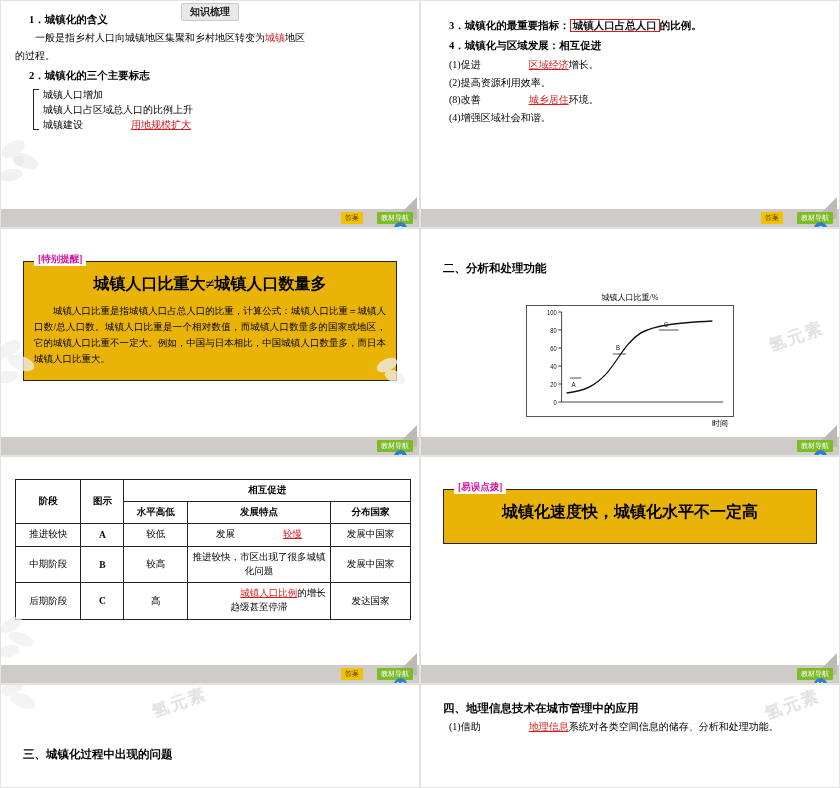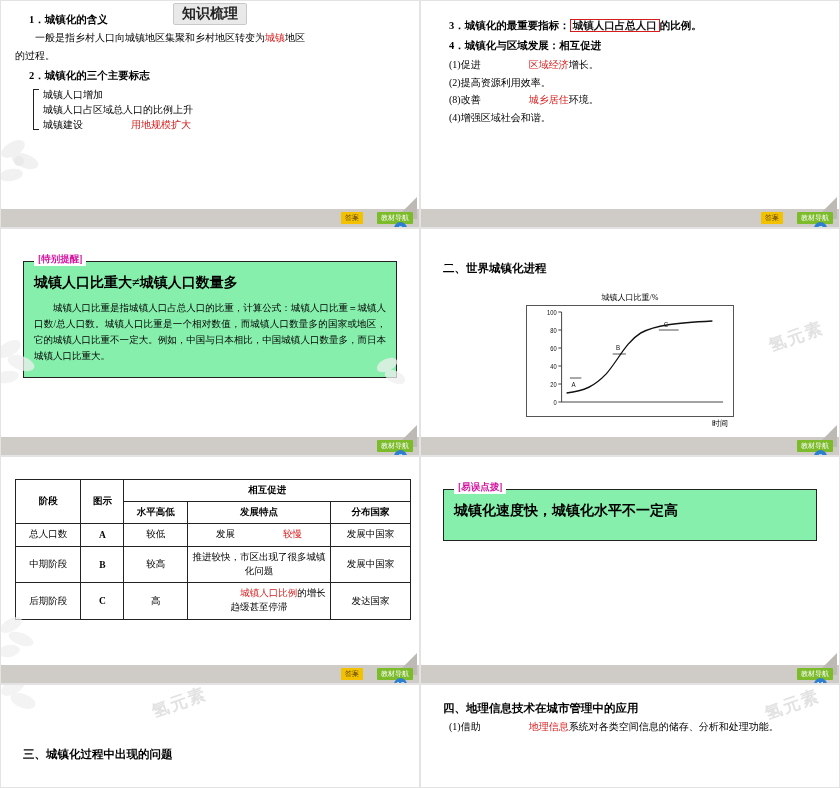--- a/index.html
+++ b/index.html
@@ -54,49 +54,49 @@
     background:#2f7fd1;color:#fff;
     font-size:8px;line-height:13px;text-align:center;
     font-family:"Liberation Sans",sans-serif;
     z-index:5;
   }
   .pagenum.below{bottom:-8px;}
   
   .chip{
     position:absolute;left:50%;transform:translateX(-50%);top:2px;
     background:#e9e9e9;border:1px solid #c9c9c9;border-radius:2px;
-    font-size:14px;padding:1px 8px;color:#222;font-weight:bold;
+    font-size:10px;padding:1px 8px;color:#222;font-weight:bold;
   }
   .h1{font-size:11px;font-weight:bold;margin:14px 0 4px 6px;}
   .h2{font-size:10.5px;font-weight:bold;margin:6px 0 3px 14px;}
   p.body{font-size:10px;line-height:1.55;margin:2px 0 2px 0;text-indent:0;}
   p.ind{text-indent:20px;}
   .red{color:#d61c1c;}
-  .red-u{color:#d61c1c;padding-left:48px;}
+  .red-u{color:#d61c1c;text-decoration:underline;padding-left:48px;}
   .box-red{border:1px solid #d61c1c;padding:0 2px;color:#111;}
   .bracelist{
     position:relative;margin:4px 0 0 18px;padding-left:10px;
     font-size:10px;line-height:1.5;
   }
   .bracelist:before{
     content:"";position:absolute;left:0;top:2px;bottom:2px;
     border-left:1px solid #222;border-top:1px solid #222;border-bottom:1px solid #222;
     width:5px;
   }
   .ordered{font-size:10px;line-height:1.75;margin:2px 0 0 14px;}
   
   .frame{
     border:1px solid #222;margin:26px 8px 0 8px;padding:10px 10px 12px 10px;
-    position:relative;background:#86efac;
+    position:relative;background:#eab308;
   }
   .frame-tag{
     position:absolute;top:-9px;left:10px;background:#fff;padding:0 4px;
     color:#d217a0;font-size:9.5px;font-weight:bold;
   }
-  .frame-title{font-size:14px;font-weight:bold;margin:2px 0 8px 0;}
+  .frame-title{text-align:center;font-size:16px;font-weight:bold;margin:2px 0 8px 0;}
   .frame-body{font-size:9.5px;line-height:1.7;text-indent:19px;text-align:justify;}
   
   .sec-title{font-size:11.5px;font-weight:bold;margin:26px 0 0 8px;}
   .chartwrap{
     margin:16px auto 0 auto;width:208px;
   }
   .chart-caption{font-size:8px;text-align:center;margin-bottom:2px;}
   .chart-box{border:1px solid #555;position:relative;height:110px;background:#fff;}
   .chart-xlabel{font-size:8px;text-align:right;margin-top:1px;padding-right:6px;}
   
@@ -200,21 +200,21 @@
       </svg>
     </div>
     <div class="footbar">
       <div class="triangle"></div>
       <div class="badge-guide">教材导航</div>
     </div>
     <div class="pagenum below">8</div>
   </div>
 
   <div class="slide">
-    <div class="sec-title">二、世界城镇化进程</div>
+    <div class="sec-title">二、分析和处理功能</div>
     <div class="chartwrap">
       <div class="chart-caption">城镇人口比重/%</div>
       <div class="chart-box">
         <svg width="100%" height="100%" viewBox="0 0 250 110" preserveAspectRatio="none">
 
           <line x1="42" y1="6" x2="42" y2="96" stroke="#333" stroke-width="1"></line>
 
           <line x1="42" y1="96" x2="238" y2="96" stroke="#333" stroke-width="1"></line>
 
           <g stroke="#333" stroke-width="1">
@@ -270,21 +270,21 @@
         <th rowspan="2">阶段</th>
         <th rowspan="2">图示</th>
         <th colspan="3">相互促进</th>
       </tr>
       <tr>
         <th>水平高低</th>
         <th>发展特点</th>
         <th>分布国家</th>
       </tr>
       <tr>
-        <td>总人口数</td>
+        <td>推进较快</td>
         <td style="font-weight:bold">A</td>
         <td>较低</td>
         <td class="left"><span>发展</span><span class="red-u">较慢</span></td>
         <td>发展中国家</td>
       </tr>
       <tr>
         <td>中期阶段</td>
         <td style="font-weight:bold">B</td>
         <td>较高</td>
         <td class="left">推进较快，市区出现了很多城镇化问题</td>

